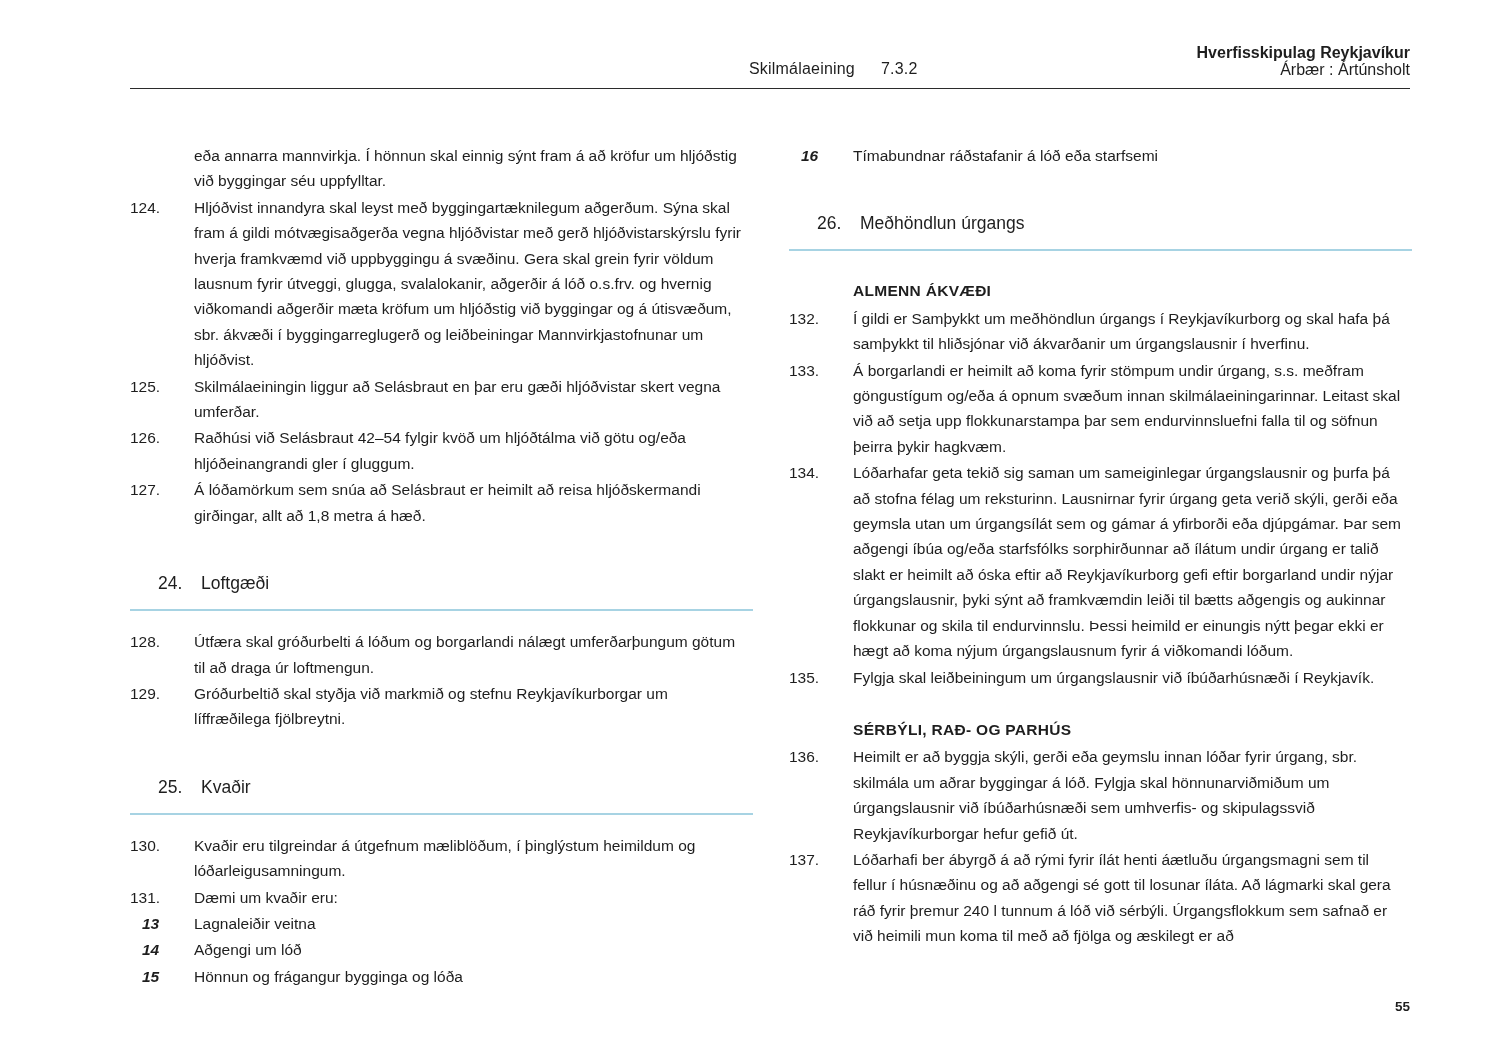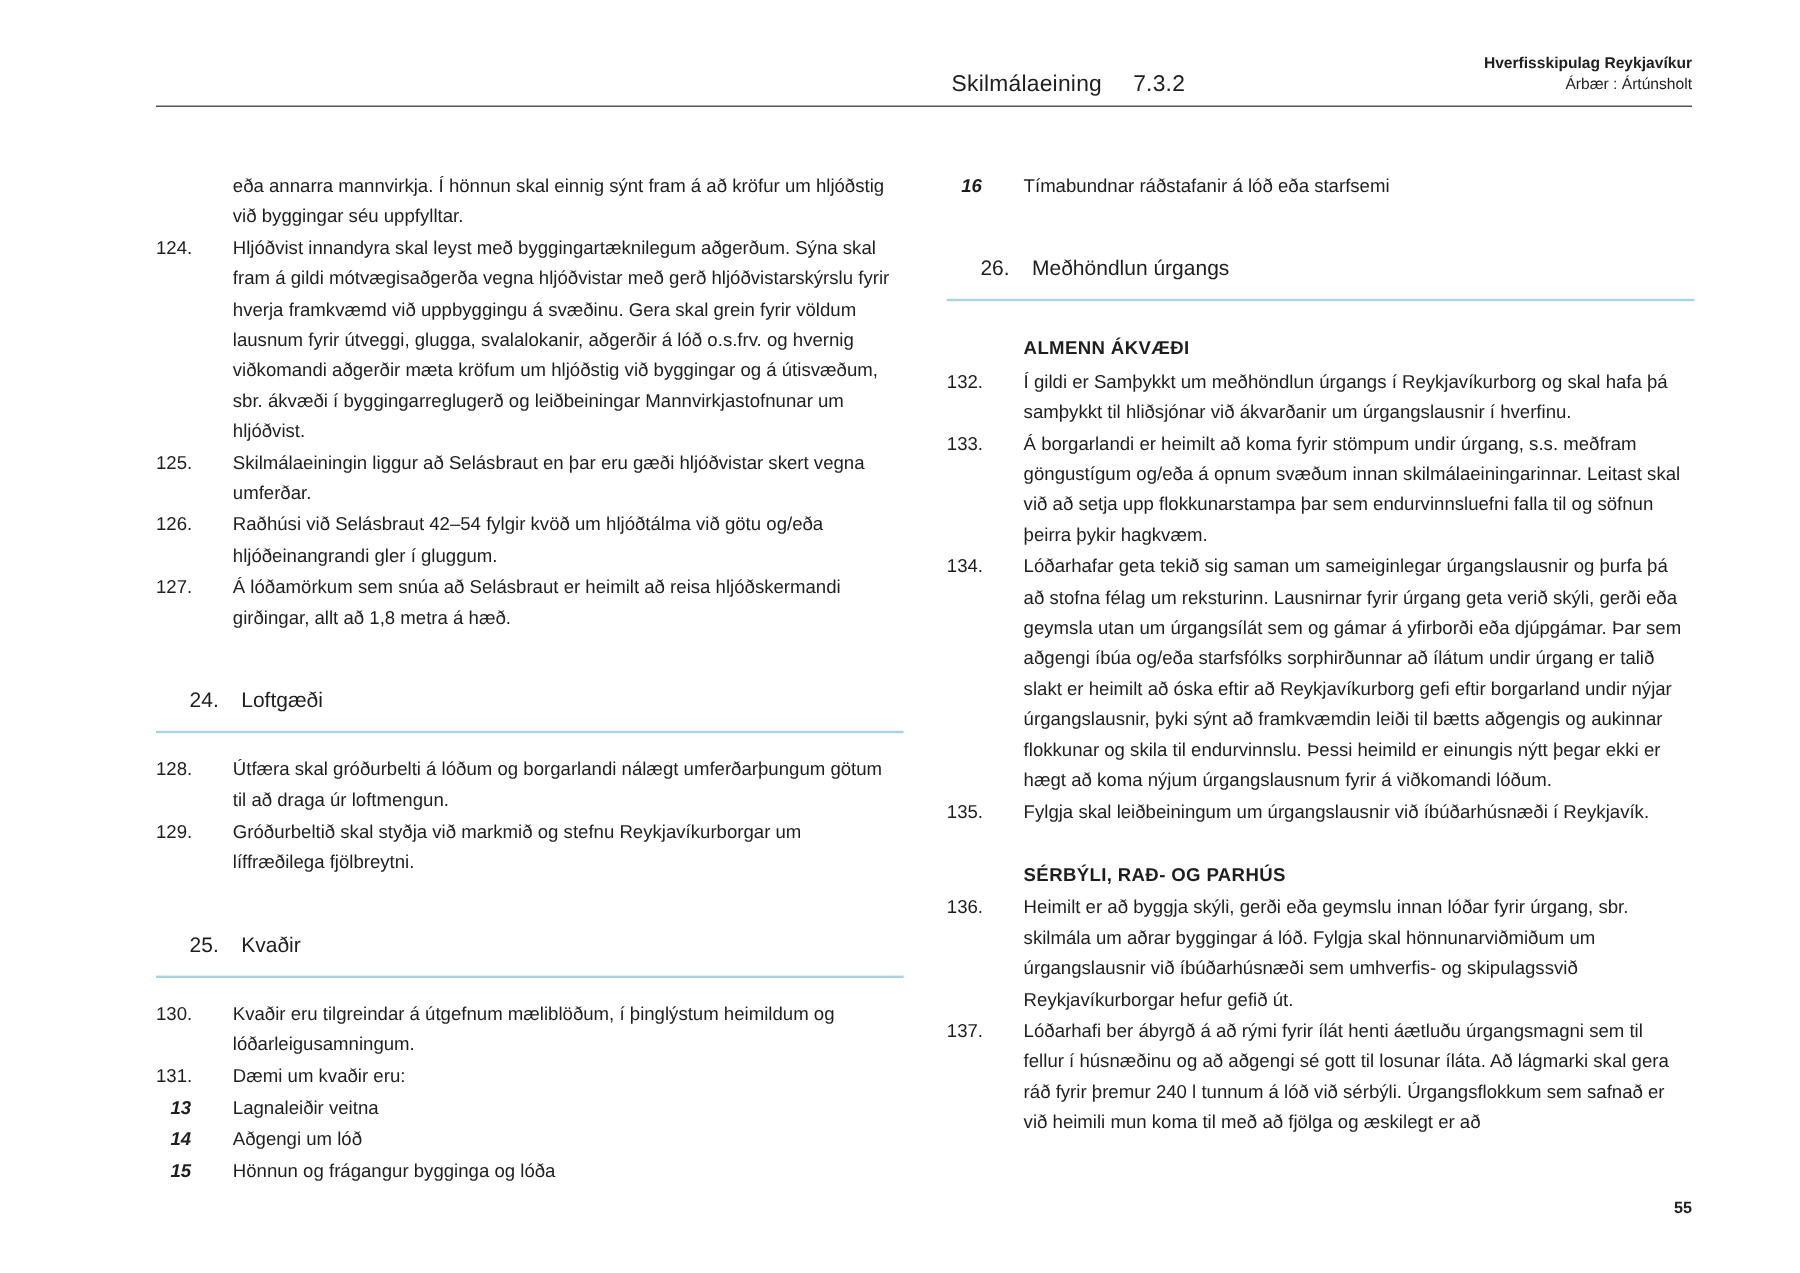--- a/index.html
+++ b/index.html
@@ -3,23 +3,23 @@
 <meta charset="utf-8">
 <style>
   * { margin:0; padding:0; box-sizing:border-box; }
   html, body { background:#ffffff; }
   body { font-family:"Liberation Sans", sans-serif; color:var(--ink,#1e1e1e); }
   .page {
     position:relative; width:1500px; height:1061px;
     background:#ffffff; overflow:hidden;
   }
   
-  .header-meta { position:absolute; left:793px; top:60px; font-size:19px; letter-spacing:.2px; }
+  .header-meta { position:absolute; left:749px; top:60px; font-size:16px; letter-spacing:.2px; }
   .h-code { margin-left:26px; }
-  .header-right { position:absolute; right:90px; top:44px; text-align:right; font-size:13px; line-height:17px; }
+  .header-right { position:absolute; right:90px; top:44px; text-align:right; font-size:16px; line-height:17px; }
   .h-title { font-weight:bold; }
   .header-rule { position:absolute; left:130px; right:90px; top:88px; border-top:1px solid var(--hr,#2b2b2b); }
   
   .columns { position:absolute; left:130px; top:143px; width:1282px; display:flex; gap:36px; align-items:flex-start; }
   .col { flex:1; font-size:15.5px; line-height:25.4px; }
   .row { display:flex; margin-bottom:1px; }
   .row .num { width:64px; flex-shrink:0; }
   .row .txt { flex:1; padding-right:10px; }
   .row.subitem .num { padding-left:12px; font-weight:bold;font-style:italic; }
   

